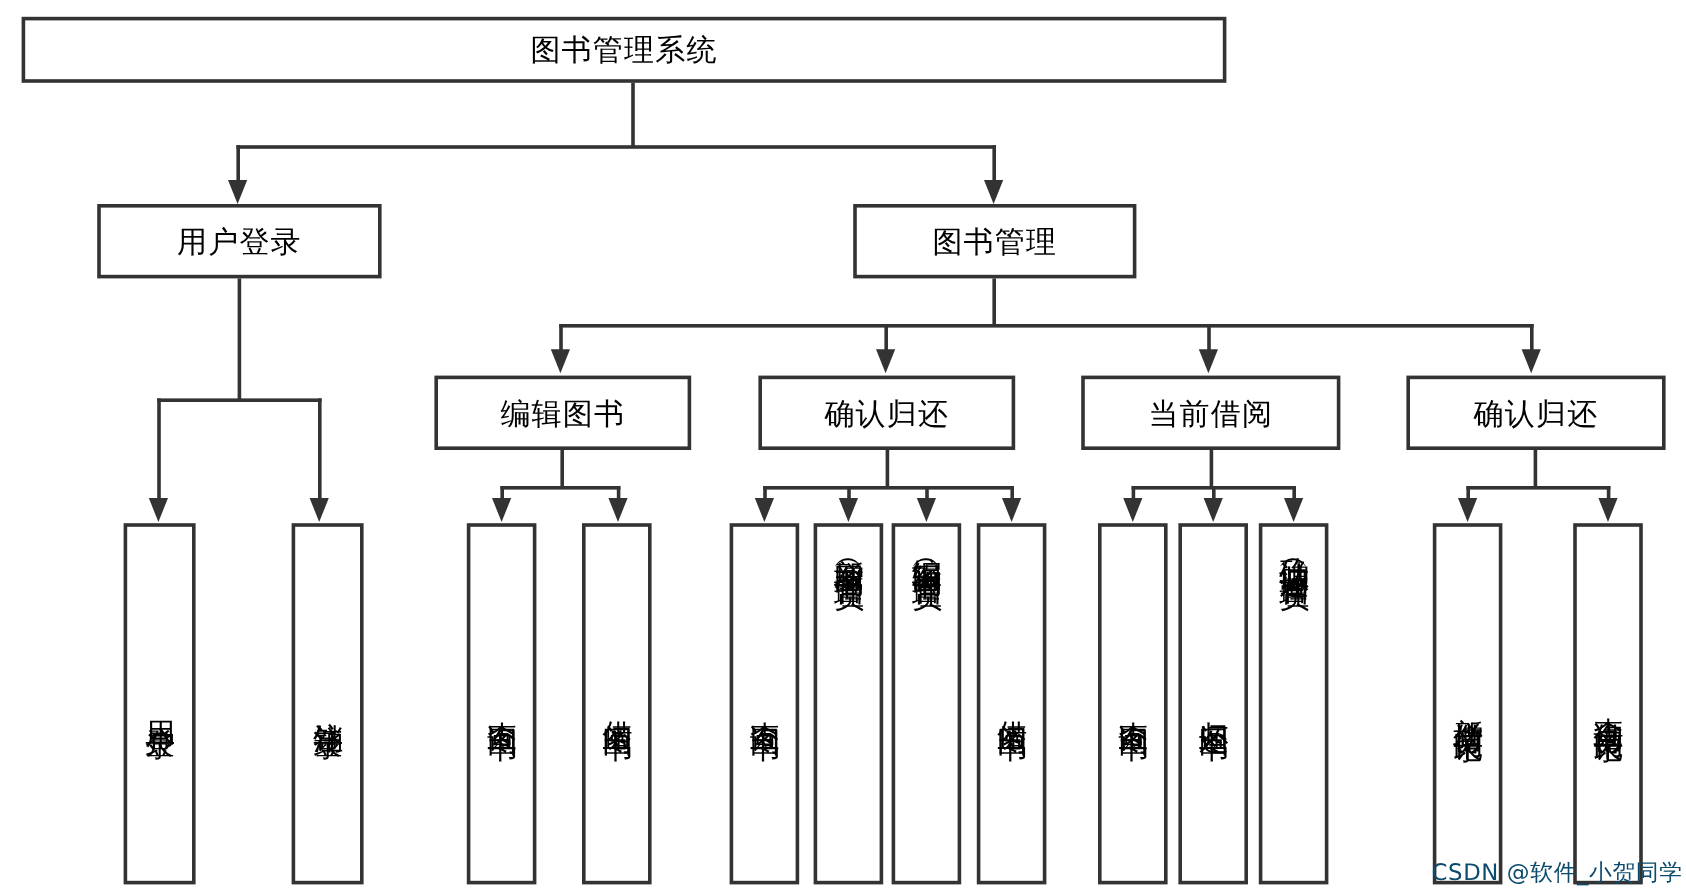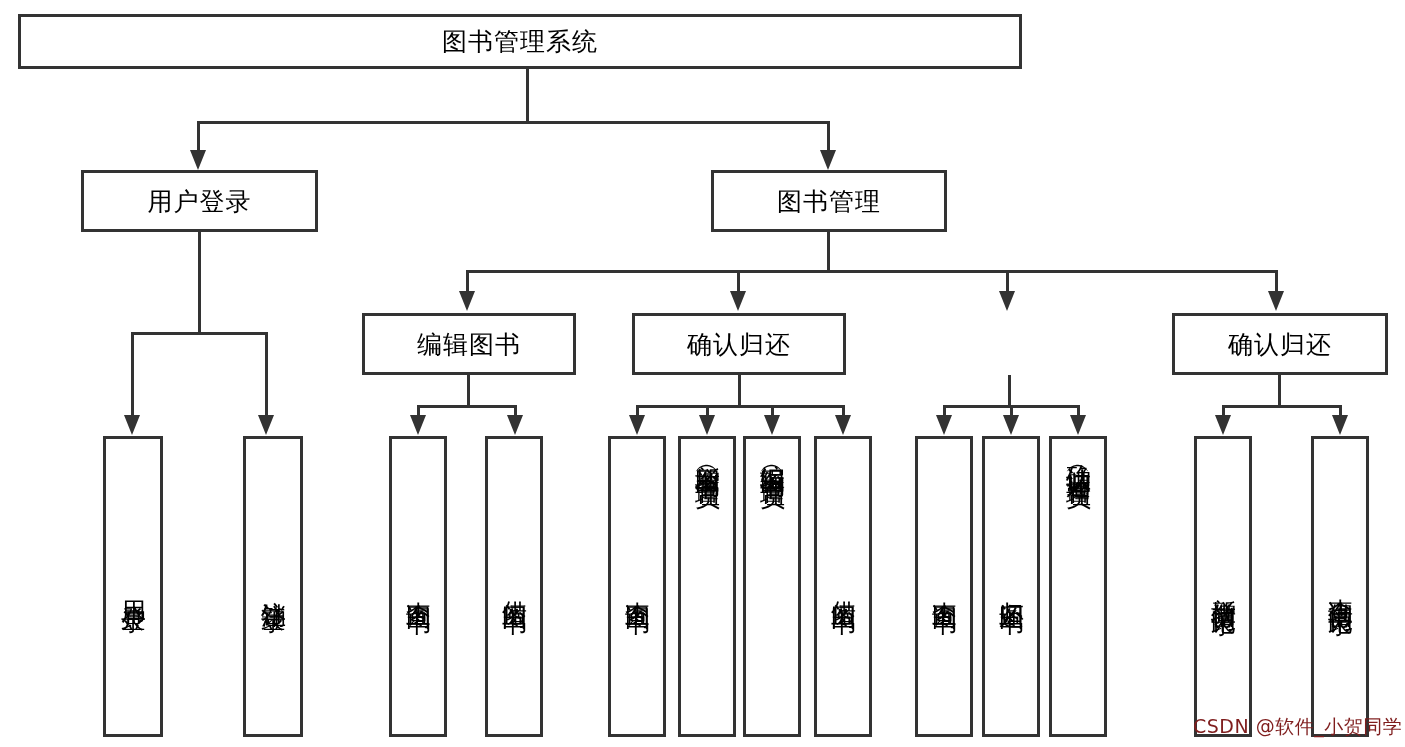--- a/index.html
+++ b/index.html
@@ -45,21 +45,21 @@
   .arrow{
     position:absolute;
     width:0;height:0;
     border-left:8px solid transparent;
     border-right:8px solid transparent;
     border-top:20px solid #333333;
   }
 
   .watermark{
     position:absolute;
-    color:#7f1d1d;
+    color:#0c4a6e;
     font-size:19px;
     white-space:nowrap;
     letter-spacing:0.5px;
   }
 </style>
 </head>
 <body>
 
 <div id="stage">
 
@@ -102,20 +102,23 @@
   <div class="arrow" style="left:1268px;top:291px;"></div>
 
   <div class="node h-node" style="left:362px;top:313px;width:214px;height:62px;">
     <span class="label">编辑图书</span>
   </div>
 
   <div class="node h-node" style="left:632px;top:313px;width:214px;height:62px;">
     <span class="label">确认归还</span>
   </div>
 
+  <div class="node h-node" style="left:901px;top:313px;width:216px;height:62px;">
+    <span class="label">当前借阅</span>
+  </div>
 
   <div class="node h-node" style="left:1172px;top:313px;width:216px;height:62px;">
     <span class="label">确认归还</span>
   </div>
 
   <div class="ln v" style="left:467px;top:375px;height:32px;"></div>
   <div class="ln h" style="left:417px;top:405px;width:100px;"></div>
   <div class="ln v" style="left:417px;top:405px;height:12px;"></div>
   <div class="ln v" style="left:514px;top:405px;height:12px;"></div>
   <div class="arrow" style="left:410px;top:415px;"></div>

